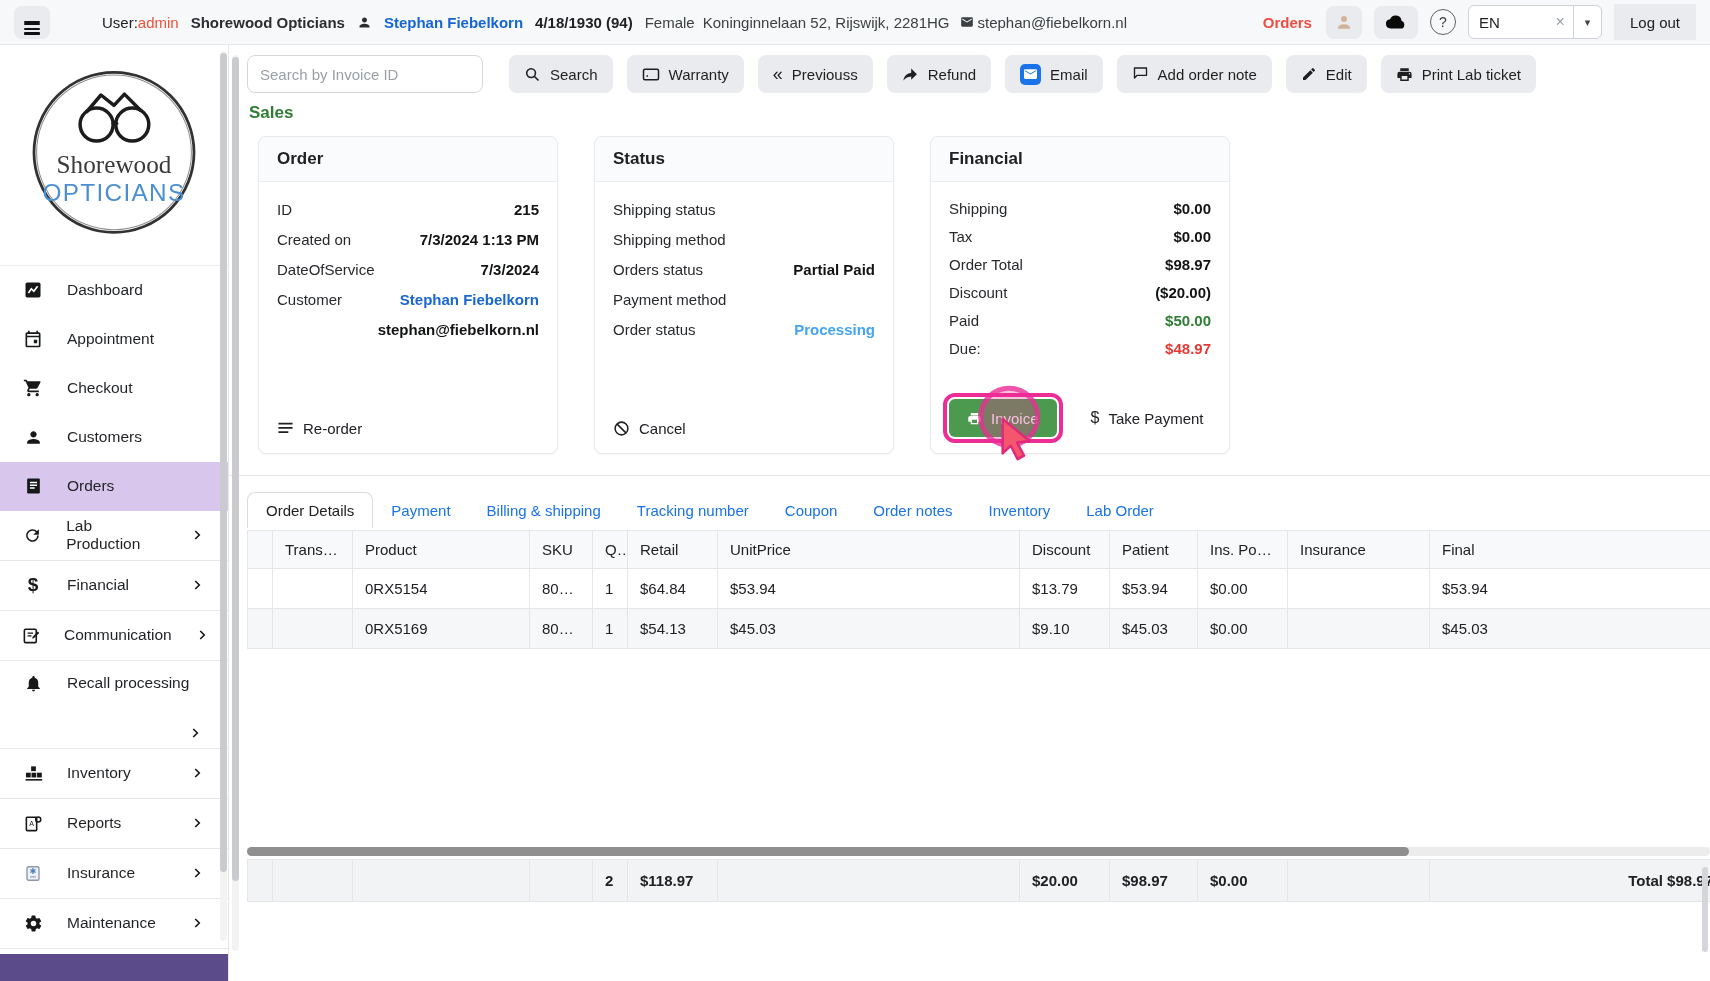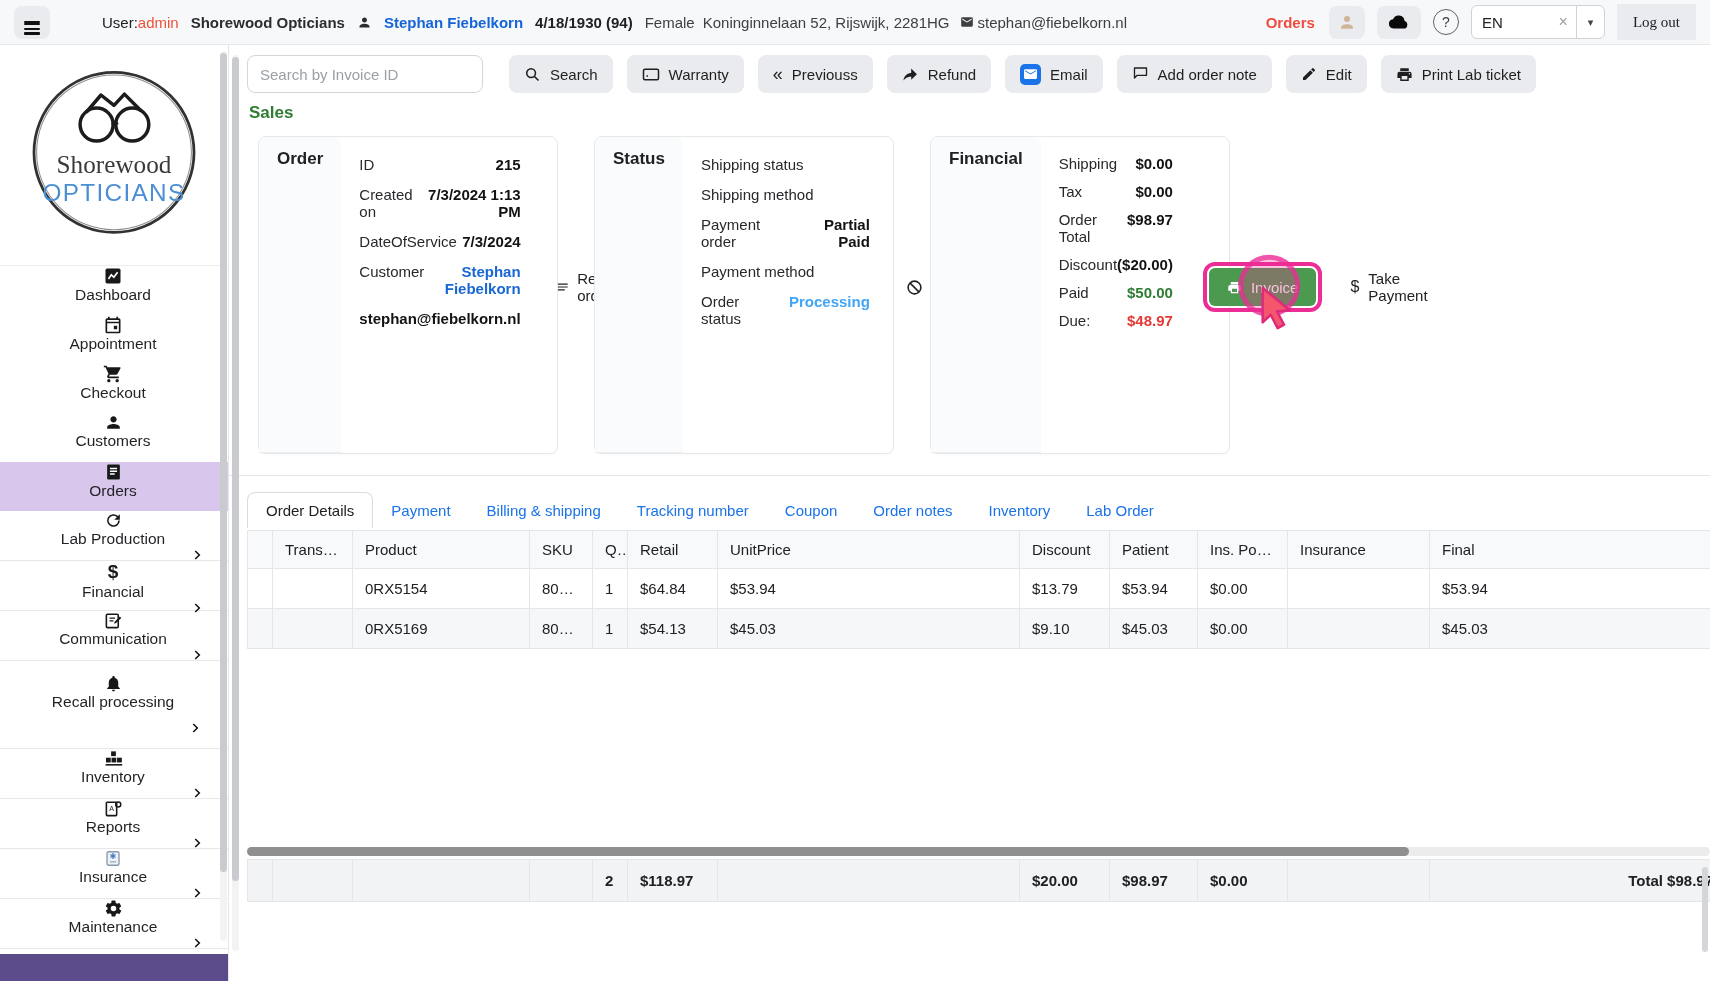--- a/index.html
+++ b/index.html
@@ -22,34 +22,34 @@
   .tb-orders { color:#ef4b3f; font-weight:700; margin-right:2px; }
   .help-circle { width:26px; height:26px; border:1.6px solid #5f6368; border-radius:50%;
     display:inline-flex; align-items:center; justify-content:center; font-size:14px; color:#3c4043; background:transparent; cursor:pointer;}
   .lang-select { display:flex; align-items:center; background:#fff; border:1px solid #cfd2d6;
     border-radius:6px; height:34px; width:134px; overflow:hidden; cursor:pointer; }
   .lang-text { padding:0 10px; flex:1; }
   .lang-clear { color:#9aa0a6; font-size:16px; padding:0 8px; cursor:pointer; }
   .lang-arrow { border-left:1px solid #cfd2d6; width:28px; align-self:stretch;
     display:flex; align-items:center; justify-content:center; color:#444; font-size:11px; }
   .logout-btn { background:#e9ebee; border:none; border-radius:0; height:36px; padding:0 16px;
-    font-size:15px; color:#202124; cursor:pointer;font-family:Liberation Serif, serif; }
+    font-size:15px; color:#202124; cursor:pointer; }
   svg.ic { display:block; }
 
   
   .shell { display:flex; height:936px; position:relative; }
 
   
   .sidebar { width:229px; background:#fff; border-right:1px solid #e4e6e8; position:relative;
     display:flex; flex-direction:column; }
   .logo-box { height:228px; display:flex; align-items:center; justify-content:center;
     border-bottom:1px solid #ececec; }
   .nav { flex:1; }
-  .nav-item { height:49px; display:flex; align-items:center; gap:0; padding:0 24px 0 22px;
-    cursor:pointer; color:#1f2124; font-size:15.5px;flex-direction:column; }
+  .nav-item { height:49px; display:flex; align-items:center; gap:23px; padding:0 24px 0 22px;
+    cursor:pointer; color:#1f2124; font-size:15.5px; }
   .nav-item .nico { width:22px; display:flex; justify-content:center; color:#17181a; }
   .nav-item .chev { margin-left:auto; color:#111; }
   .nav-item.active { background:#d8c6ec; }
   .nav-sep { border-top:1px solid #e7e7e7; }
   .nav-item.tall { height:87px; flex-wrap:wrap; align-content:flex-start; padding-top:13px; }
   .nav-item.tall .chev2 { width:100%; display:flex; justify-content:flex-end; padding-right:2px; margin-top:10px; }
   .purple-bar { height:28px; background:#5b4b8a; margin-top:5px; }
   .vtrack { position:absolute; top:6px; bottom:40px; width:7px; background:#f3f3f3; border-radius:4px; }
   .vtrack .vthumb { position:absolute; top:2px; width:7px; height:92%; background:#c9cbce; border-radius:4px; }
   .sb-scroll { right:1px; }
@@ -69,21 +69,21 @@
     font-family:"Liberation Sans","DejaVu Sans",sans-serif; white-space:nowrap; }
   .tbtn .glyph { font-size:18px; line-height:1; }
   .email-badge { width:21px; height:21px; background:#1a73e8; border-radius:5px;
     display:inline-flex; align-items:center; justify-content:center; }
 
   .sales-heading { color:#2e7d31; font-size:17px; font-weight:700; margin:10px 0 0 2px; }
 
   
   .cards { display:flex; gap:36px; margin:13px 0 0 11px; }
   .card { width:300px; height:318px; border:1px solid #e6e8ea; border-radius:8px;
-    background:#fff; display:flex; flex-direction:row; overflow:visible; box-shadow:0 1px 2px rgba(0,0,0,.03); }
+    background:#fff; display:flex; flex-direction:column; overflow:visible; box-shadow:0 1px 2px rgba(0,0,0,.03); }
   .card-head { padding:12px 18px; background:#fafbfc; border-bottom:1px solid #ececec;
     border-radius:8px 8px 0 0; font-size:17px; font-weight:700; }
   .card-body { padding:12px 18px 0 18px; flex:1; }
   .crow { display:flex; justify-content:space-between; align-items:baseline; padding:6.5px 0; }
   .crow .lbl { color:#27292c; }
   .crow .val { font-weight:700; color:#121314; text-align:right; }
   .crow .val.link { color:#1967d2; cursor:pointer; }
   .crow .val.status-blue { color:#42a5f5;margin-left:48px; }
   .crow .val.green { color:#2e7d32;margin-left:8px; }
   .crow .val.red { color:#e53935; }
@@ -471,21 +471,21 @@
         <div class="card-body">
           <div class="crow">
               <span class="lbl">Shipping status</span>
               <span class="val"></span>
             </div>
           <div class="crow">
               <span class="lbl">Shipping method</span>
               <span class="val"></span>
             </div>
           <div class="crow">
-              <span class="lbl">Payment order</span>
+              <span class="lbl">Orders status</span>
               <span class="val">Partial Paid</span>
             </div>
           <div class="crow">
               <span class="lbl">Payment method</span>
               <span class="val"></span>
             </div>
           <div class="crow">
               <span class="lbl">Order status</span>
               <span class="val status-blue">Processing</span>
             </div>

